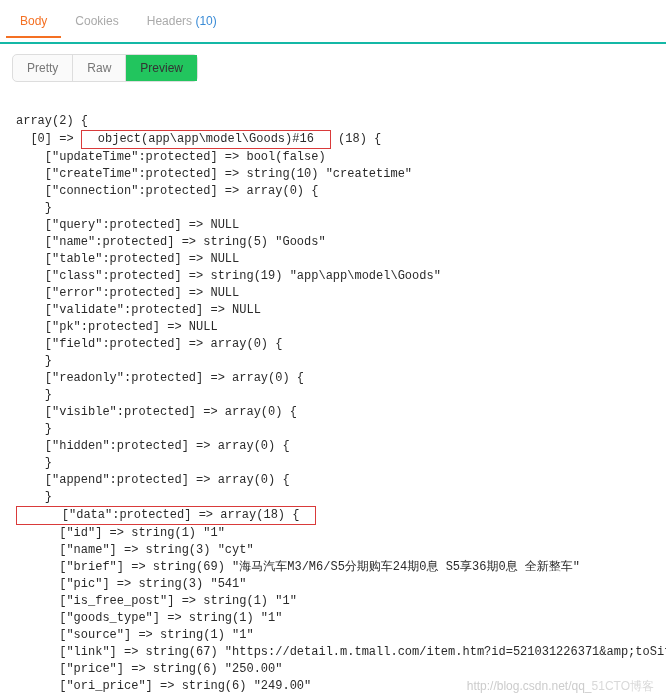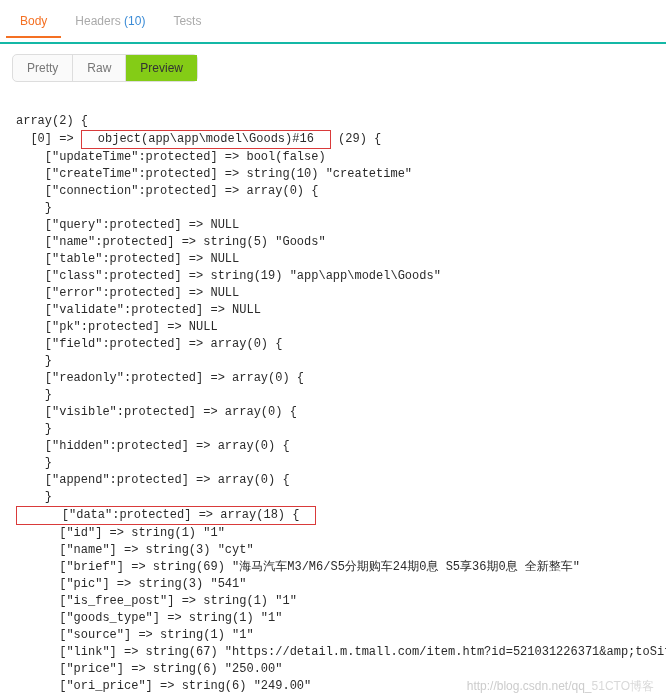--- a/index.html
+++ b/index.html
@@ -35,21 +35,21 @@
   }
   .subtab {
     padding: 6px 14px;
     color: #777;
     font-size: 12px;
     cursor: pointer;
     border-right: 1px solid #ddd;
   }
   .subtab:last-child { border-right: none; }
   .subtab.active {
-    background: #84cc16;
+    background: #22c55e;
     color: #333;
     font-weight: 500;
   }
   .dump {
     font-family: Consolas, "Courier New", monospace;
     font-size: 12px;
     line-height: 17px;
     color: #2a2a2a;
     padding: 0 16px 10px;
     white-space: pre;
@@ -70,36 +70,36 @@
   }
   .watermark .cn { color: #d9d9d9; }
 </style>
 </head>
 <body>
 
 
 
 <div class="tabs">
   <div class="tab active">Body</div>
+  <div class="tab">Cookies</div>
   <div class="tab">
     <span>Headers</span>
     <span class="count">(10)</span>
   </div>
-  <div class="tab">Tests</div>
 </div>
 
 <div class="subtabs">
   <div class="subtab">Pretty</div>
   <div class="subtab">Raw</div>
   <div class="subtab active">Preview</div>
 </div>
 
 <div class="dump">
 <span>array(2) {</span>
-<span>  [0] =&gt; </span><span class="box-red">object(app\app\model\Goods)#16</span><span> (29) {</span>
+<span>  [0] =&gt; </span><span class="box-red">object(app\app\model\Goods)#16</span><span> (18) {</span>
 <span>    ["updateTime":protected] =&gt; bool(false)</span>
 <span>    ["createTime":protected] =&gt; string(10) "createtime"</span>
 <span>    ["connection":protected] =&gt; array(0) {</span>
 <span>    }</span>
 <span>    ["query":protected] =&gt; NULL</span>
 <span>    ["name":protected] =&gt; string(5) "Goods"</span>
 <span>    ["table":protected] =&gt; NULL</span>
 <span>    ["class":protected] =&gt; string(19) "app\app\model\Goods"</span>
 <span>    ["error":protected] =&gt; NULL</span>
 <span>    ["validate":protected] =&gt; NULL</span>

